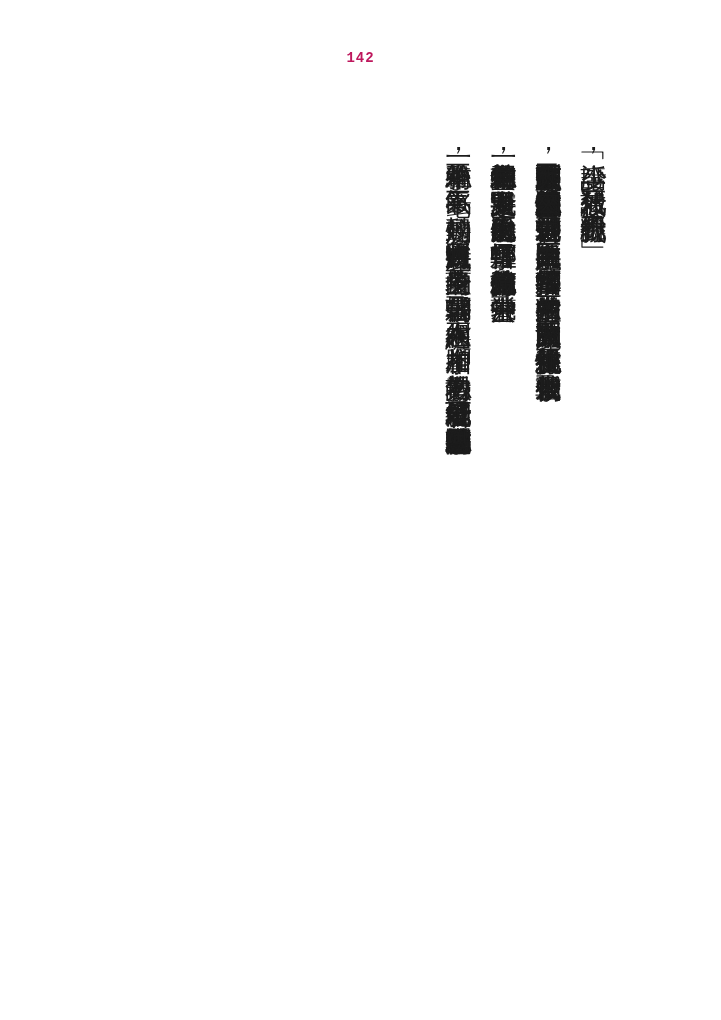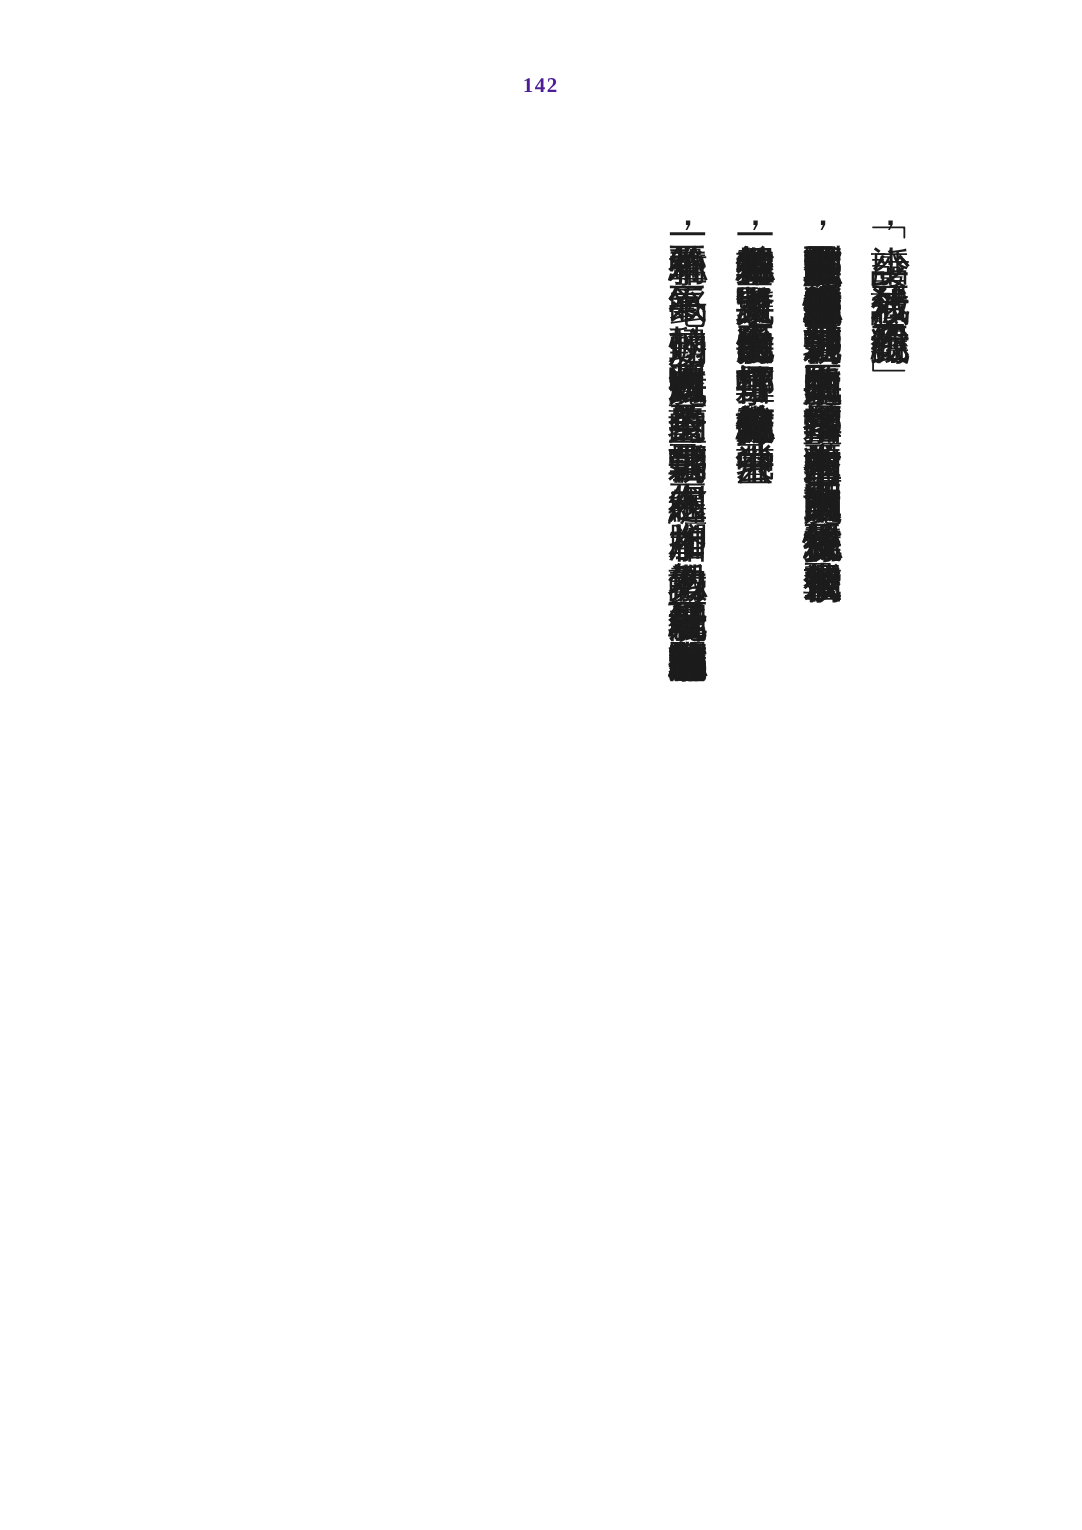--- a/index.html
+++ b/index.html
@@ -21,22 +21,22 @@
   }
   .page-number {
     position: absolute;
     top: 50px;
     left: 0;
     width: 721px;
     text-align: center;
     font-size: 14px;
     font-weight: bold;
     letter-spacing: 1px;
-    color: #4c1d95;
-    font-family: Liberation Serif, serif;
+    color: #be185d;
+    font-family: Liberation Mono, monospace;
   }
   .text-block {
     position: absolute;
     top: 90px;
     right: 105px;
     height: 846px;
     writing-mode: vertical-rl;
     text-orientation: mixed;
     font-size: 26.4px;
     line-height: 45px;

